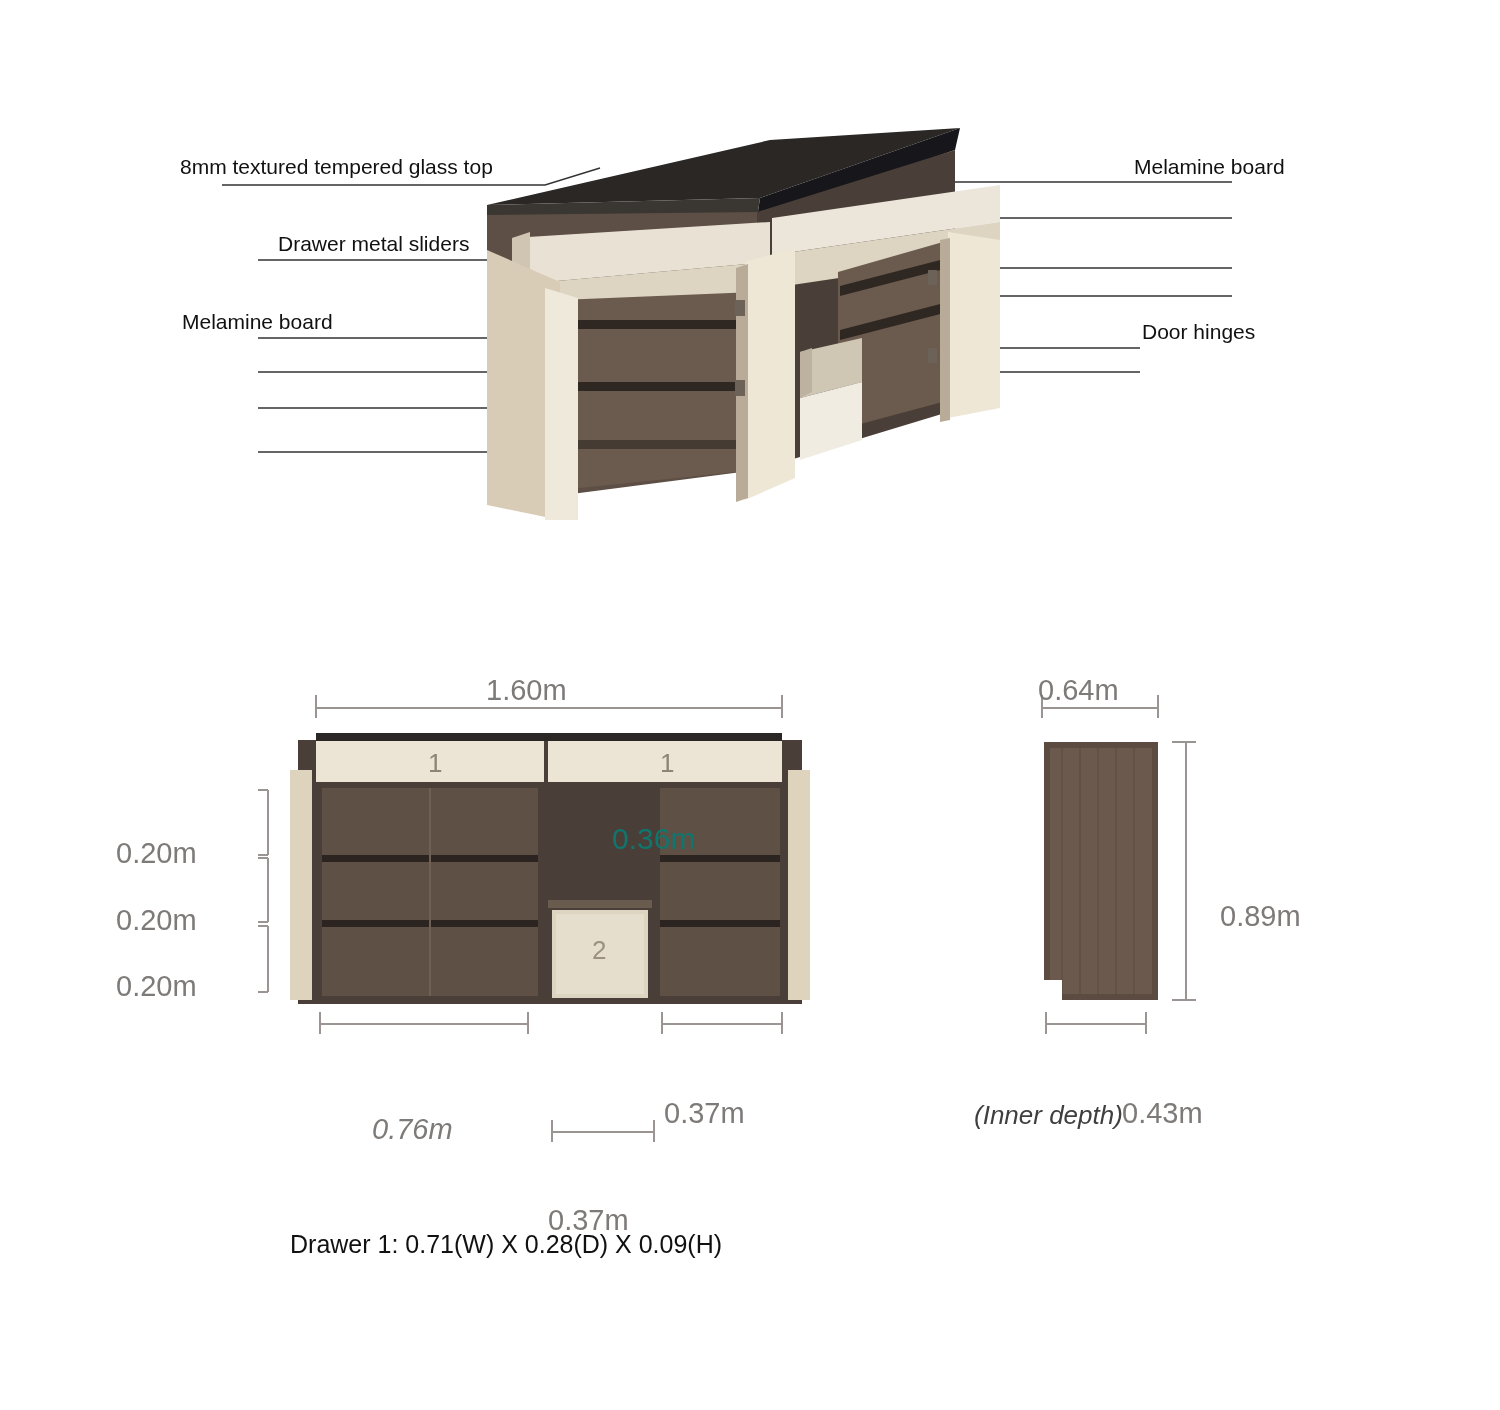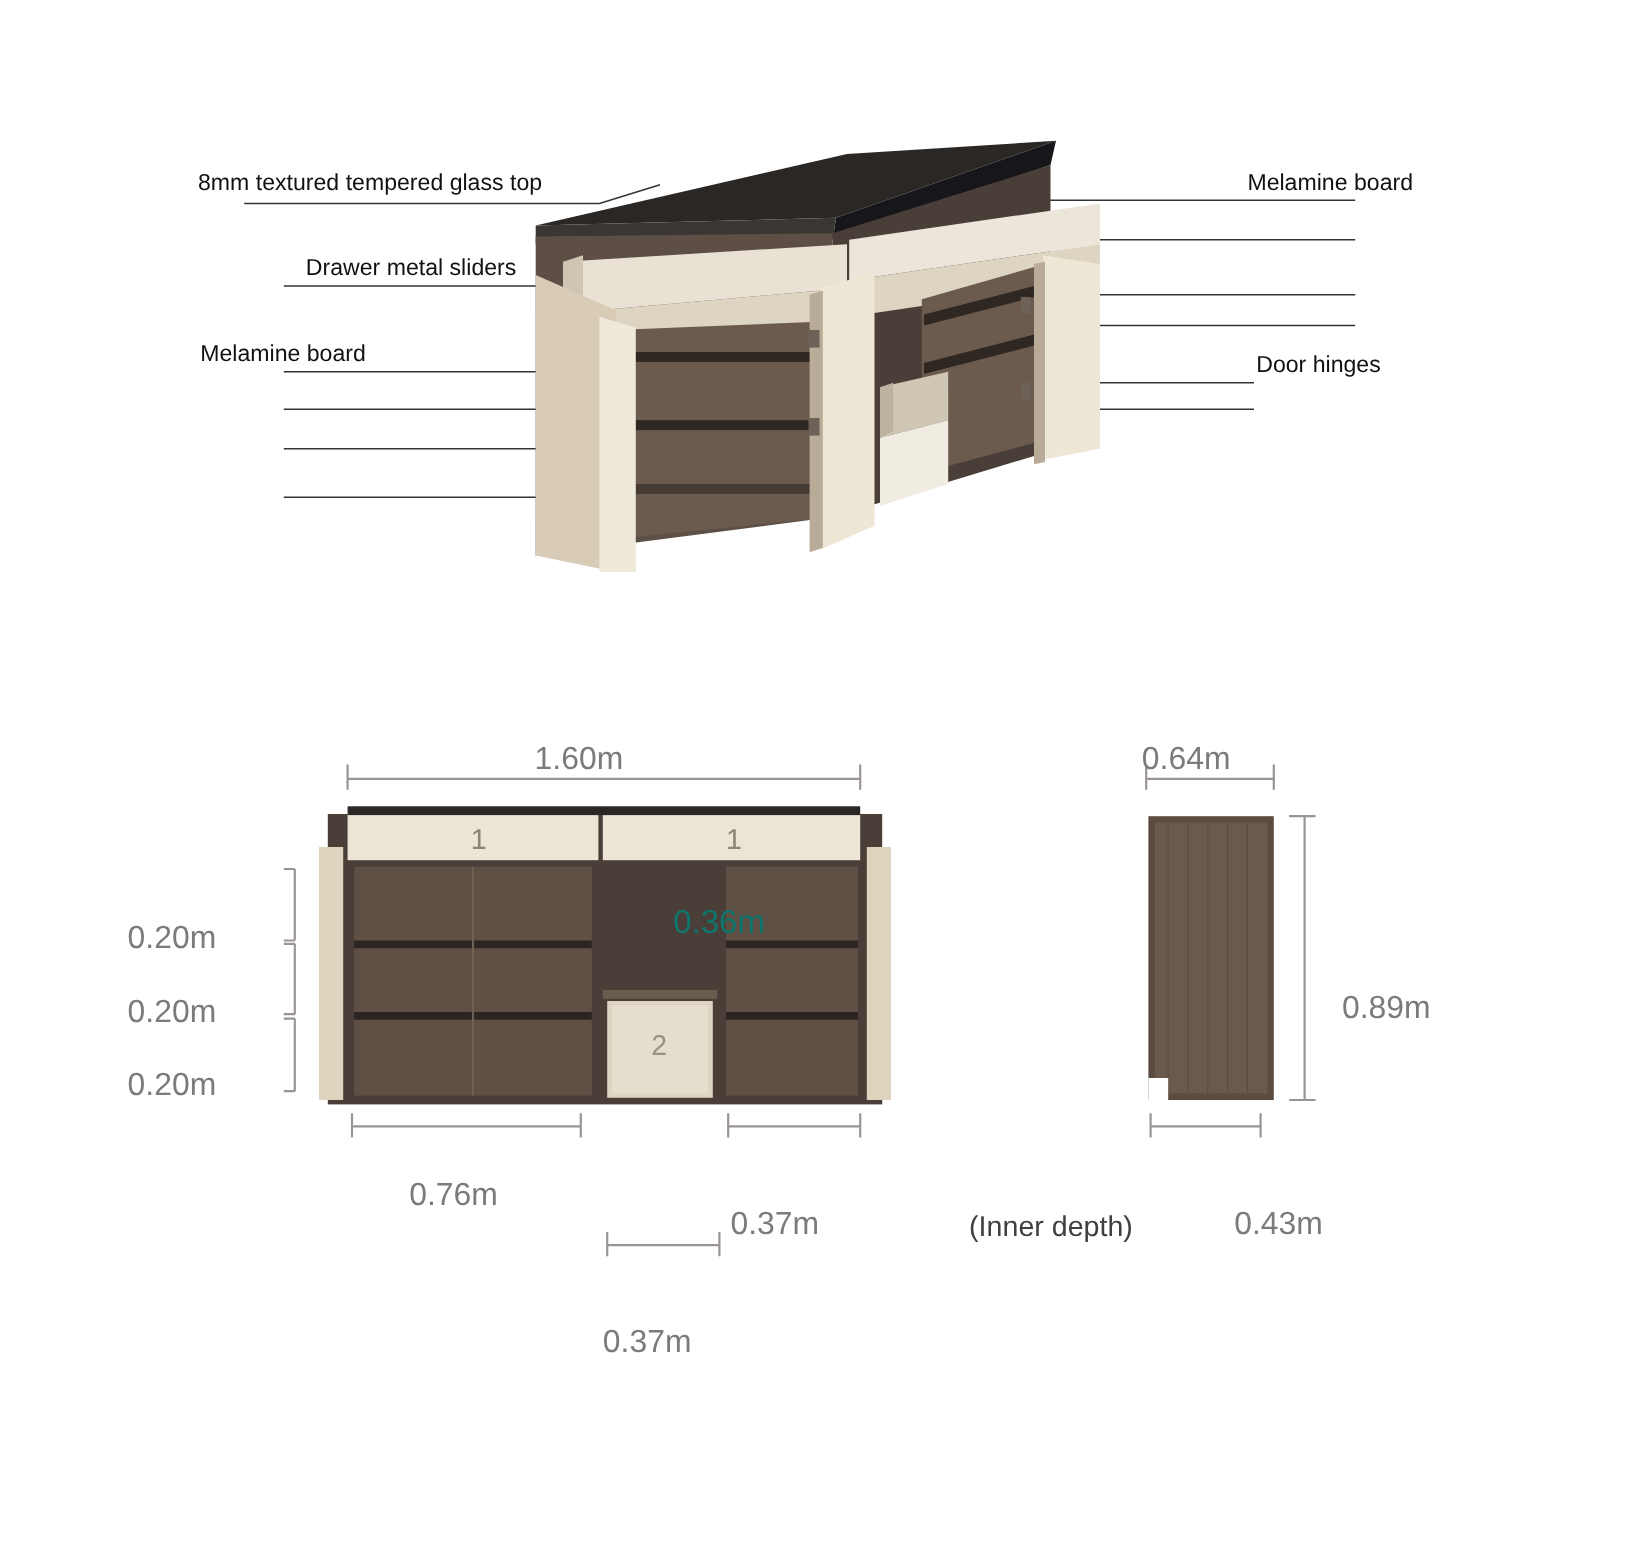--- a/index.html
+++ b/index.html
@@ -168,30 +168,31 @@
     
     <div class="dim-text" style="left:486px;top:32px;">1.60m</div>
     <div class="dim-text" style="left:1038px;top:32px;">0.64m</div>
 
     <div class="dim-text" style="left:116px;top:195px;">0.20m</div>
     <div class="dim-text" style="left:116px;top:262px;">0.20m</div>
     <div class="dim-text" style="left:116px;top:328px;">0.20m</div>
 
     <div class="white-num" style="left:612px;top:222px;color:#0f766e;">0.36m</div>
 
-    <div class="dim-text" style="left:372px;top:428px;">0.76m</div>
+    <div class="dim-text" style="left:372px;top:471px;font-style:italic;">0.76m</div>
     <div class="dim-text" style="left:664px;top:455px;">0.37m</div>
     <div class="dim-text" style="left:548px;top:562px;">0.37m</div>
 
     <div class="dim-text" style="left:1220px;top:258px;">0.89m</div>
 
-    <div class="dim-text inner" style="left:881px;top:458px;">(Inner depth)</div>
+    <div class="dim-text inner" style="left:974px;top:458px;font-style:italic;">(Inner depth)</div>
     <div class="dim-text" style="left:1122px;top:455px;">0.43m</div>
 
     <div class="grey-num" style="left:428px;top:148px;color:#8d8377;">1</div>
     <div class="grey-num" style="left:660px;top:148px;color:#8d8377;">1</div>
     <div class="grey-num" style="left:592px;top:335px;color:#9b9183;">2</div>
   </div>
 
   <div id="notes">
+    <p class="note">Drawer 1: 0.71(W) X 0.28(D) X 0.09(H)</p>
   </div>
 
 </div>
 
 </body></html>

